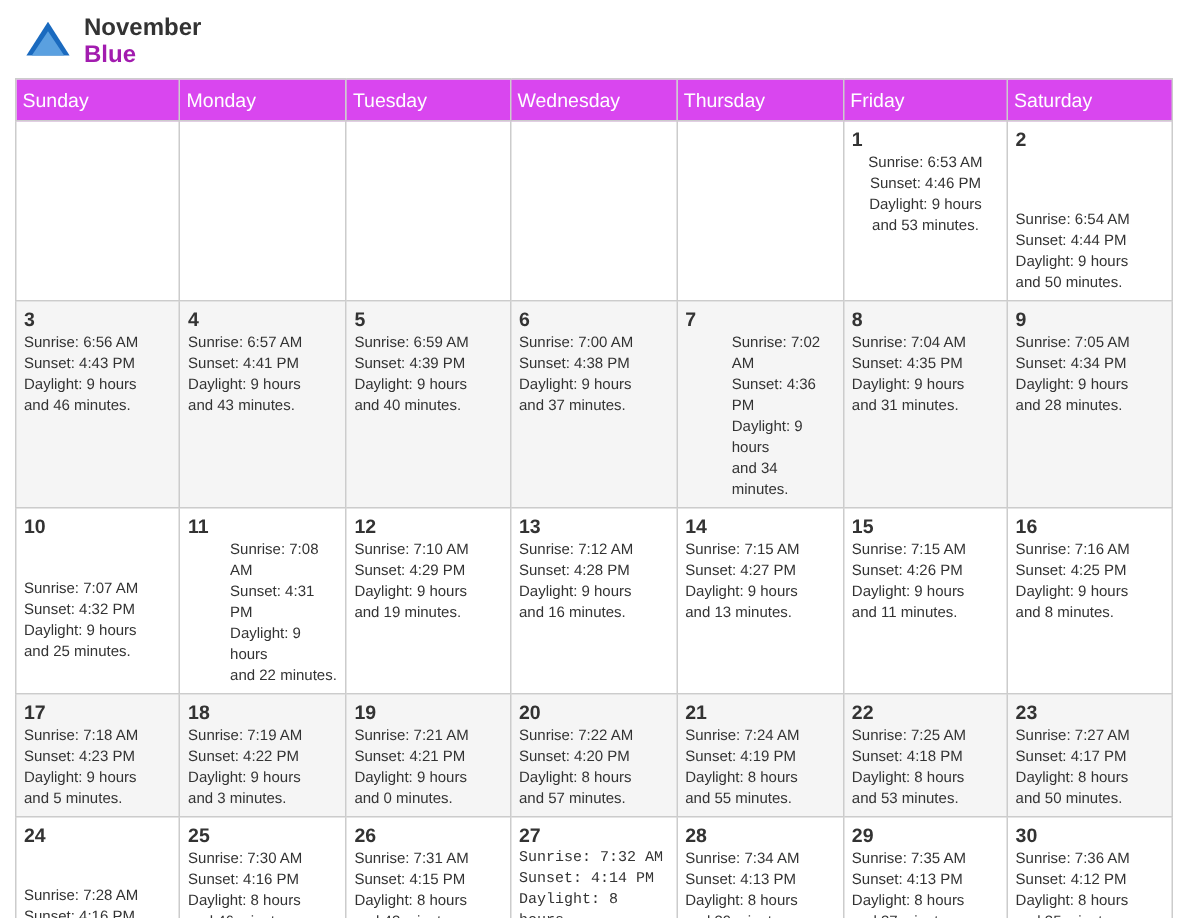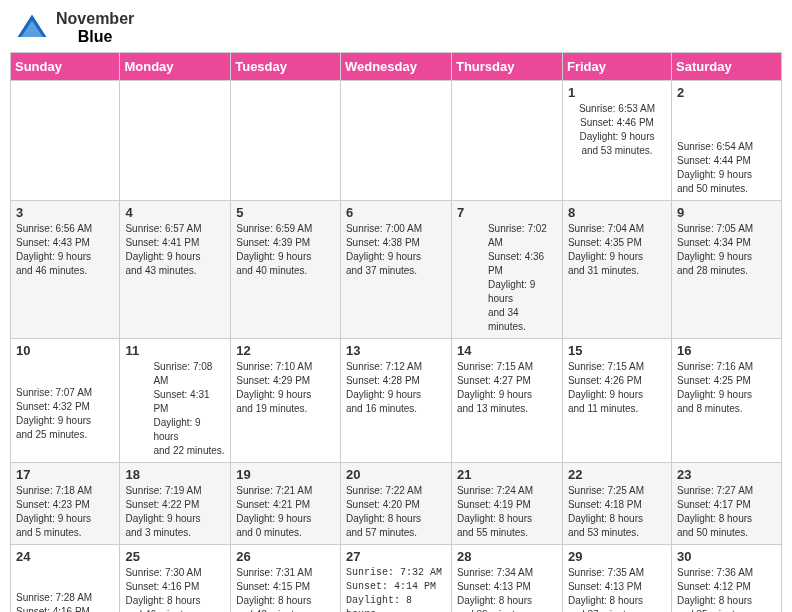--- a/index.html
+++ b/index.html
@@ -28,22 +28,21 @@
       line-height: 1.1;
     }
     .logo-general {
       font-size: 16px;
       font-weight: bold;
       color: #333;
     }
     .logo-blue {
       font-size: 16px;
       font-weight: bold;
-      color: #000000;
-      text-align: center;
+      color: #a21caf;
     }
     .logo-icon {
       width: 36px;
       height: 36px;
     }
     .title-block {
       text-align: right;
     }
     .calendar-title {
       font-size: 32px;
@@ -52,24 +51,24 @@
     }
     .calendar-subtitle {
       font-size: 15px;
       color: #555;
     }
     table {
       width: 100%;
       border-collapse: collapse;
     }
     th {
-      background-color: #ec4899;
+      background-color: #d946ef;
       color: #fff;
       font-size: 13px;
-      font-weight: bold;
+      font-weight: normal;
       padding: 6px 4px;
       text-align: left;
       border: 1px solid #ccc;
     }
     td {
       border: 1px solid #ccc;
       vertical-align: top;
       padding: 4px 5px;
       width: 113px;
       min-height: 90px;

